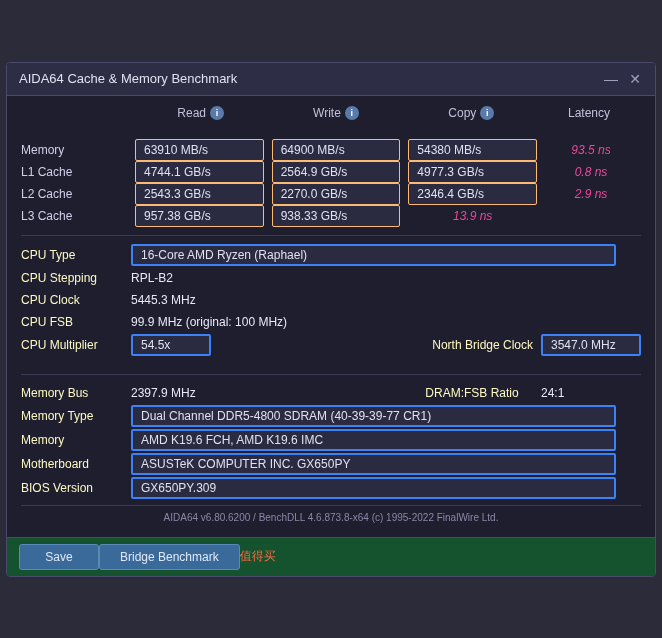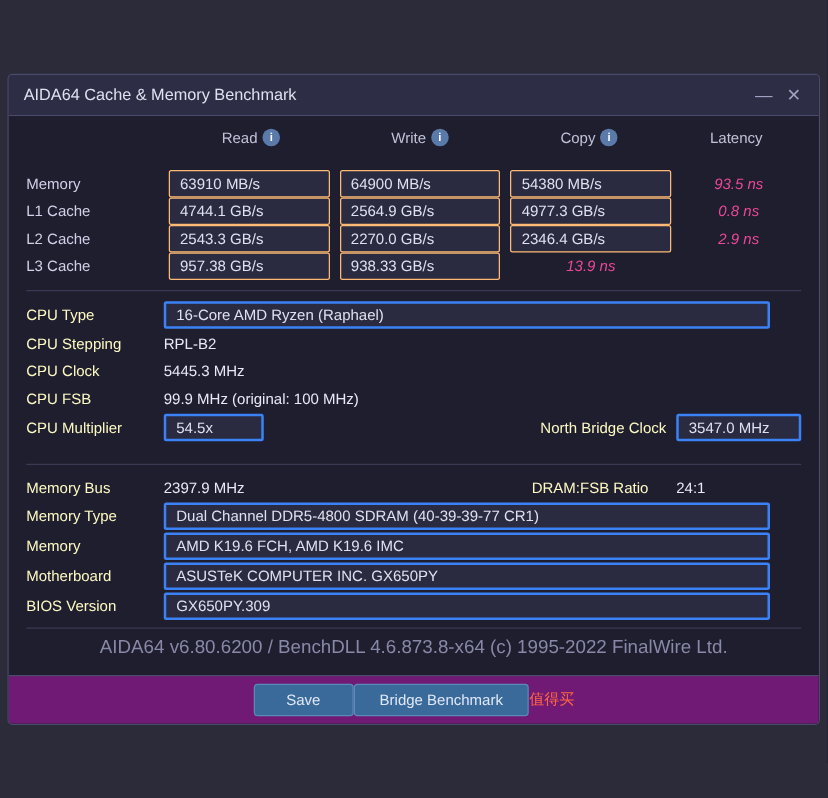--- a/index.html
+++ b/index.html
@@ -140,30 +140,30 @@
     }
     .info-value-box.wide {
       width: 95%;
     }
     .section-gap {
       height: 8px;
     }
     .footer-text {
       text-align: center;
       color: #8888a8;
-      font-size: 15px;
+      font-size: 10px;
       padding: 6px 0 4px;
       border-top: 1px solid #3a3a55;
       margin-top: 6px;
     }
     .bottom-bar {
       display: flex;
-      justify-content: center;
-      align-items: center;
-      background: #701a75;
+      justify-content: flex-start;
+      align-items: center;
+      background: #14532d;
       padding: 6px 12px;
       border-top: 1px solid #4a4a6a;
     }
     .action-btn {
       background: #3a6a9a;
       color: #e0e8f8;
       border: 1px solid #5a8aba;
       border-radius: 3px;
       padding: 5px 20px;
       font-size: 12px;

